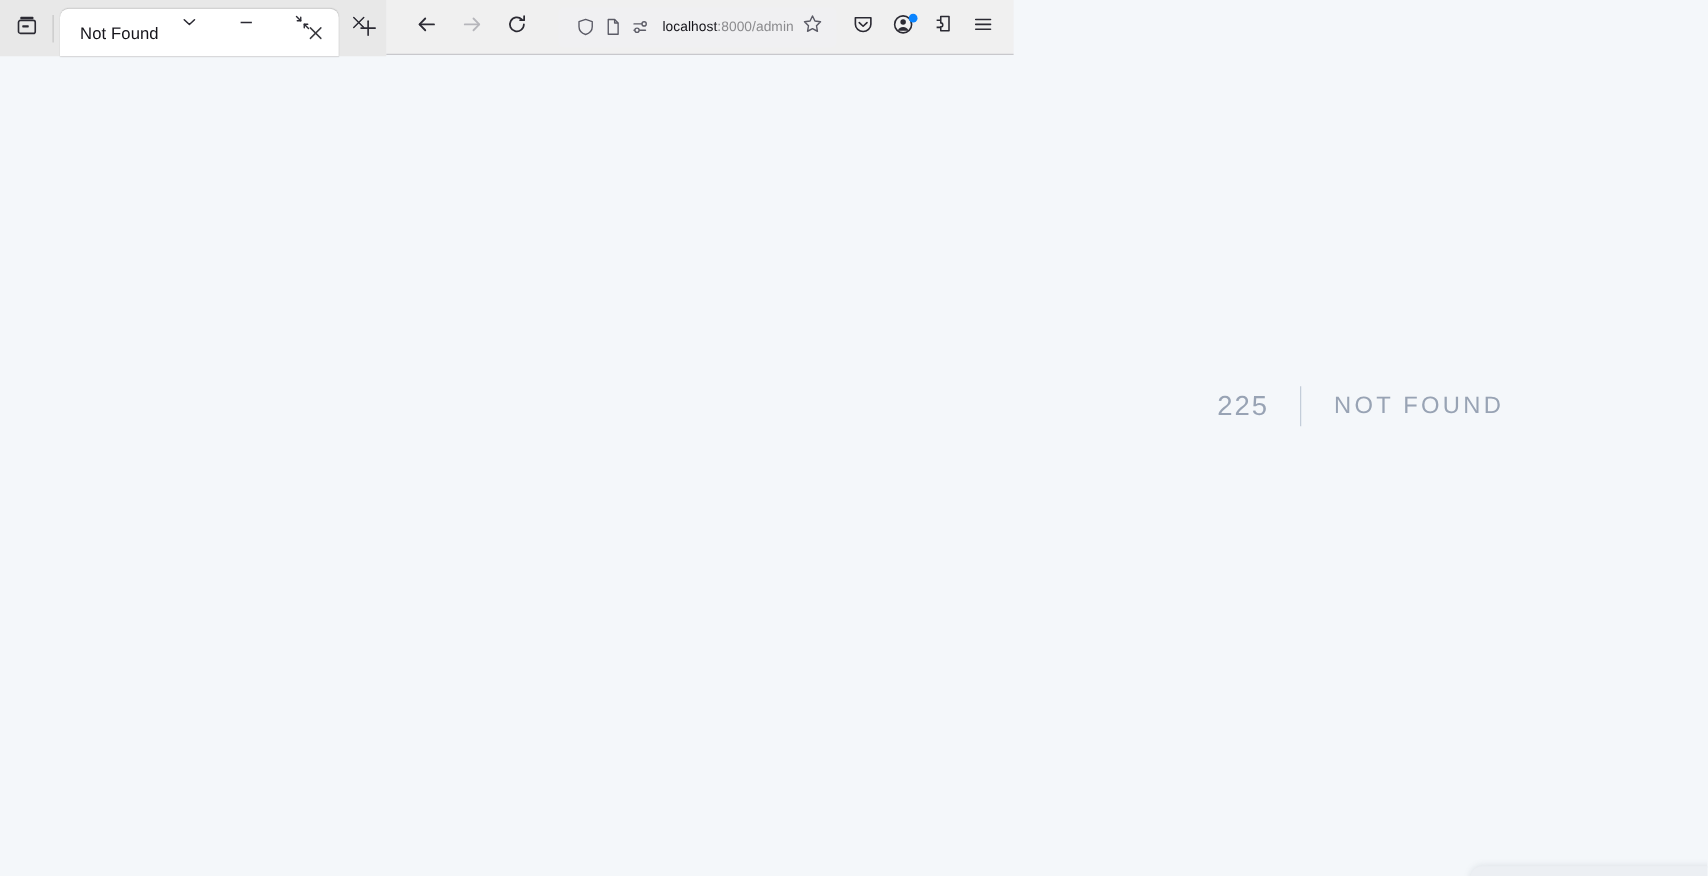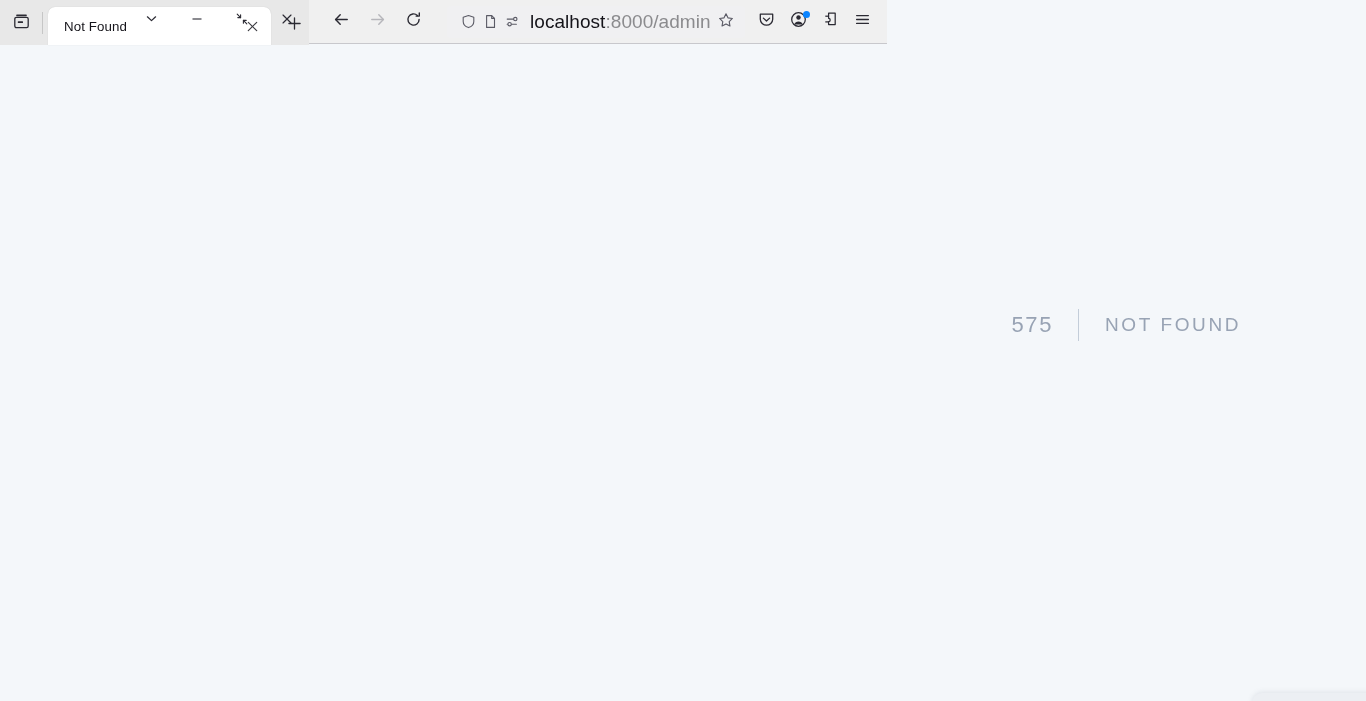--- a/index.html
+++ b/index.html
@@ -103,21 +103,21 @@
     padding: 0 4px 0 10px;
     min-width: 0;
   }
   .urlbar-icon {
     width: 22px; height: 24px;
     display: flex; align-items: center; justify-content: center;
     flex: none;
   }
   .url-text {
     flex: 1;
-    font-size: 19px;
+    font-size: 11px;
     color: #8b8b8e;
     white-space: nowrap; overflow: hidden;
     margin-left: 7px;
     letter-spacing: .05px;
   }
   .url-host { color: #15141a; }
   .star-btn {
     width: 30px; height: 28px;
     display: flex; align-items: center; justify-content: center;
     border-radius: 4px; flex: none;
@@ -344,21 +344,21 @@
           <line x1="2.6" y1="8.5" x2="14.4" y2="8.5"></line>
           <line x1="2.6" y1="12.4" x2="14.4" y2="12.4"></line>
         </svg>
       </span>
     </div>
   </div>
 
   <div class="viewport" style="background:#f4f7fa;">
     <div class="errpage">
       <div class="err-inner">
-        <div class="err-code" style="color:#98a3b4;">575</div>
+        <div class="err-code" style="color:#98a3b4;">225</div>
         <div class="err-divider" style="background:#c3cdd9;"></div>
         <div class="err-msg" style="color:#98a3b4;">NOT FOUND</div>
       </div>
     </div>
     <div class="bottom-panel"></div>
   </div>
 
 </div>
 
 </body></html>

